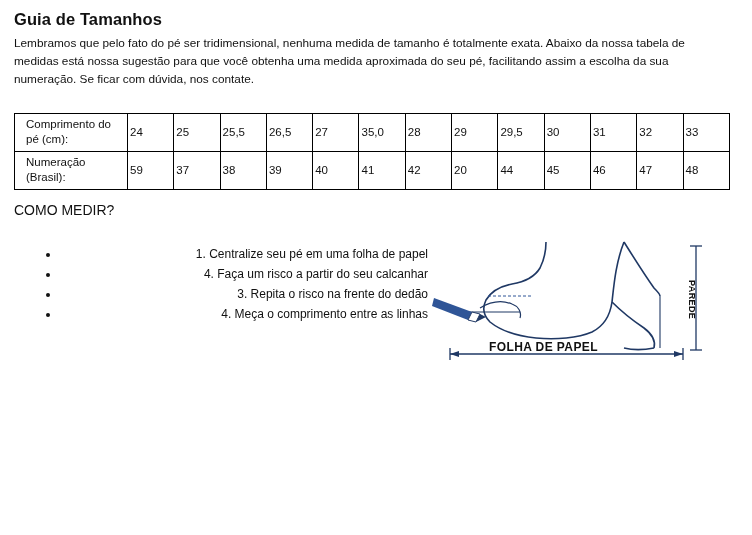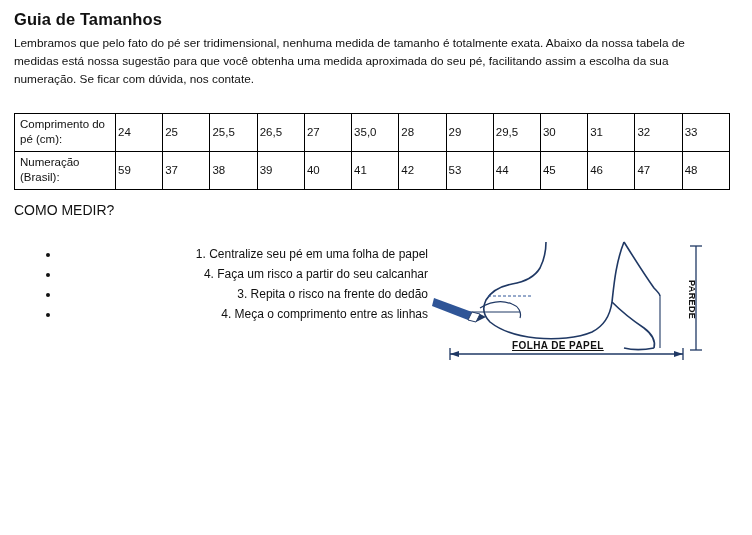--- a/index.html
+++ b/index.html
@@ -50,21 +50,21 @@
   table.size-table td {
     border: 1px solid #000000;
     font-size: 11.5px;
     text-align: left;
     color: #111111;
     height: 28px;
     padding: 2px 2px;
   }
   table.size-table td.label {
     text-align: left;
-    padding: 3px 5px;
+    padding: 3px 11px;
     width: 90px;
     line-height: 1.35;
   }
   .how-title {
     font-size: 14px;
     color: #111111;
     margin: 12px 0 16px 0;
   }
   .lower {
     display: flex;
@@ -87,27 +87,26 @@
     position: relative;
     width: 310px;
     height: 140px;
     margin-top: 4px;
   }
   .figure svg {
     display: block;
   }
   .fig-caption {
     position: absolute;
-    left: 84px;
+    left: 61px;
     top: 102px;
-    font-size: 10px;
+    font-size: 12px;
     font-weight: bold;
     letter-spacing: 0.4px;
     color: #111111;
-    text-decoration: underline;
   }
   .wall-caption {
     position: absolute;
     left: 259px;
     top: 42px;
     font-size: 9px;
     font-weight: bold;
     letter-spacing: 0.4px;
     color: #111111;
     writing-mode: vertical-rl;
@@ -144,21 +143,21 @@
       </tr>
       <tr>
         <td class="label">Numeração (Brasil):</td>
         <td>59</td>
         <td>37</td>
         <td>38</td>
         <td>39</td>
         <td>40</td>
         <td>41</td>
         <td>42</td>
-        <td>53</td>
+        <td>20</td>
         <td>44</td>
         <td>45</td>
         <td>46</td>
         <td>47</td>
         <td>48</td>
       </tr>
     </tbody>
   </table>
 
   <div class="how-title">COMO MEDIR?</div>

